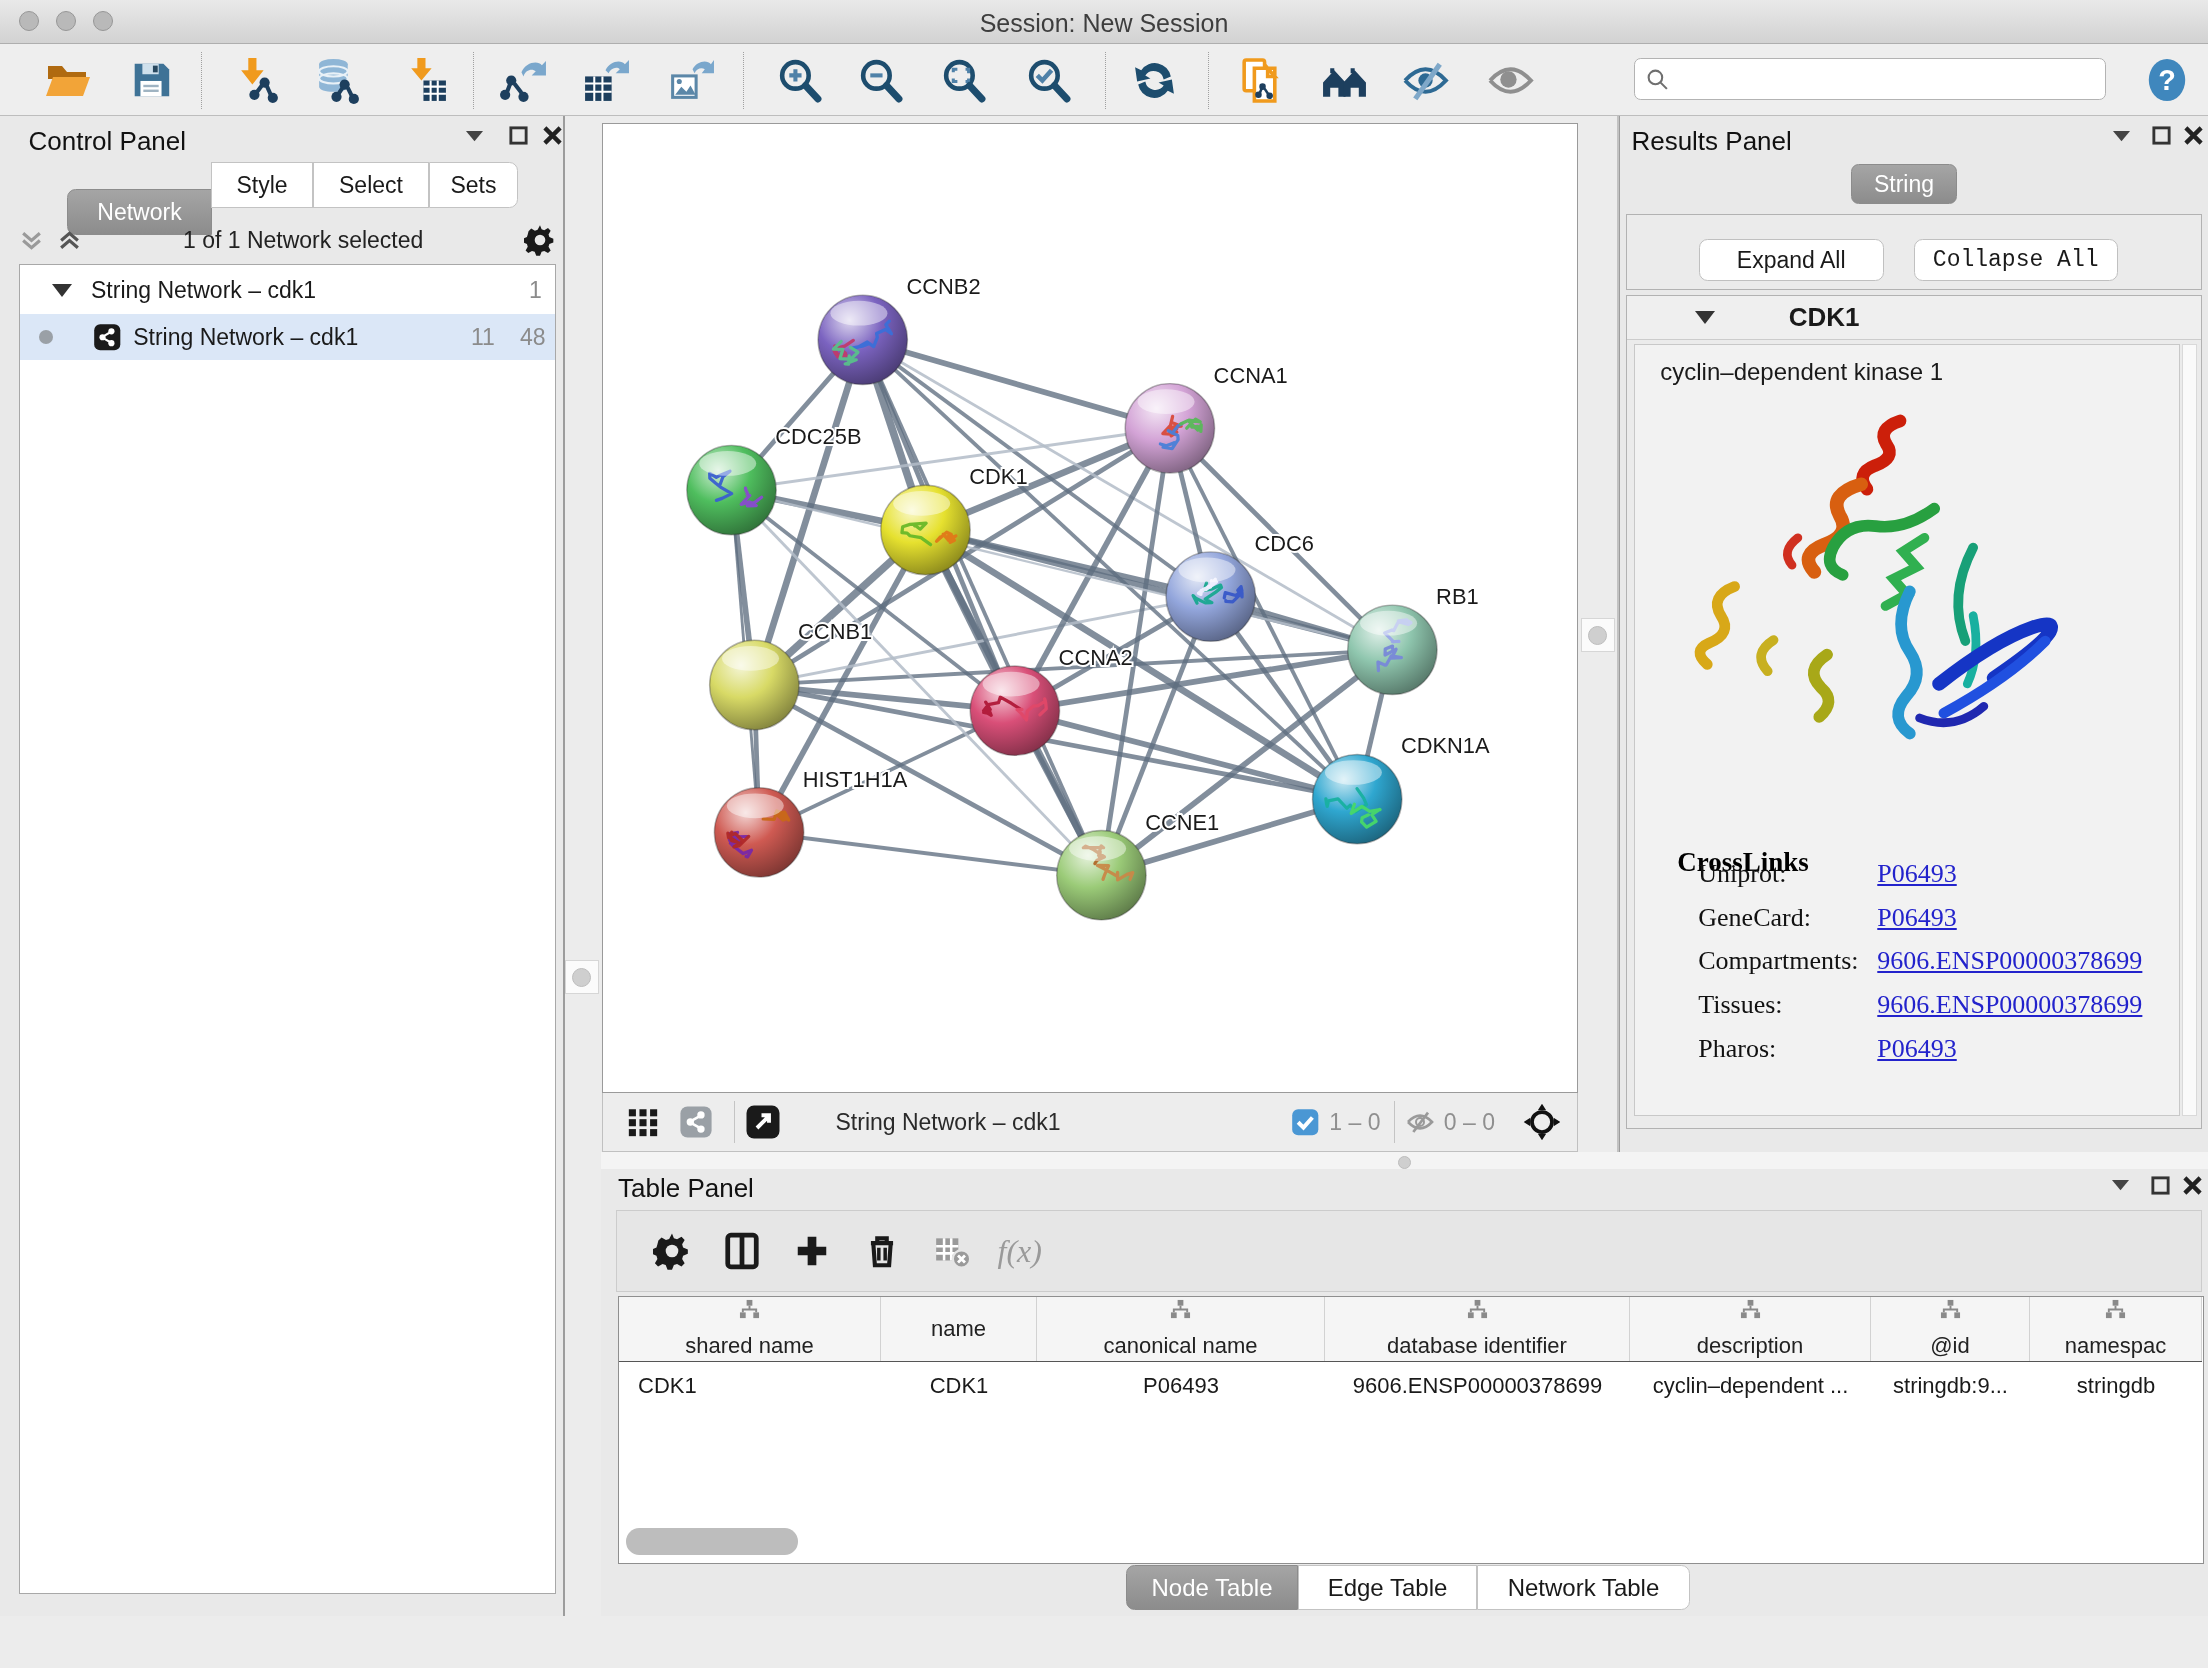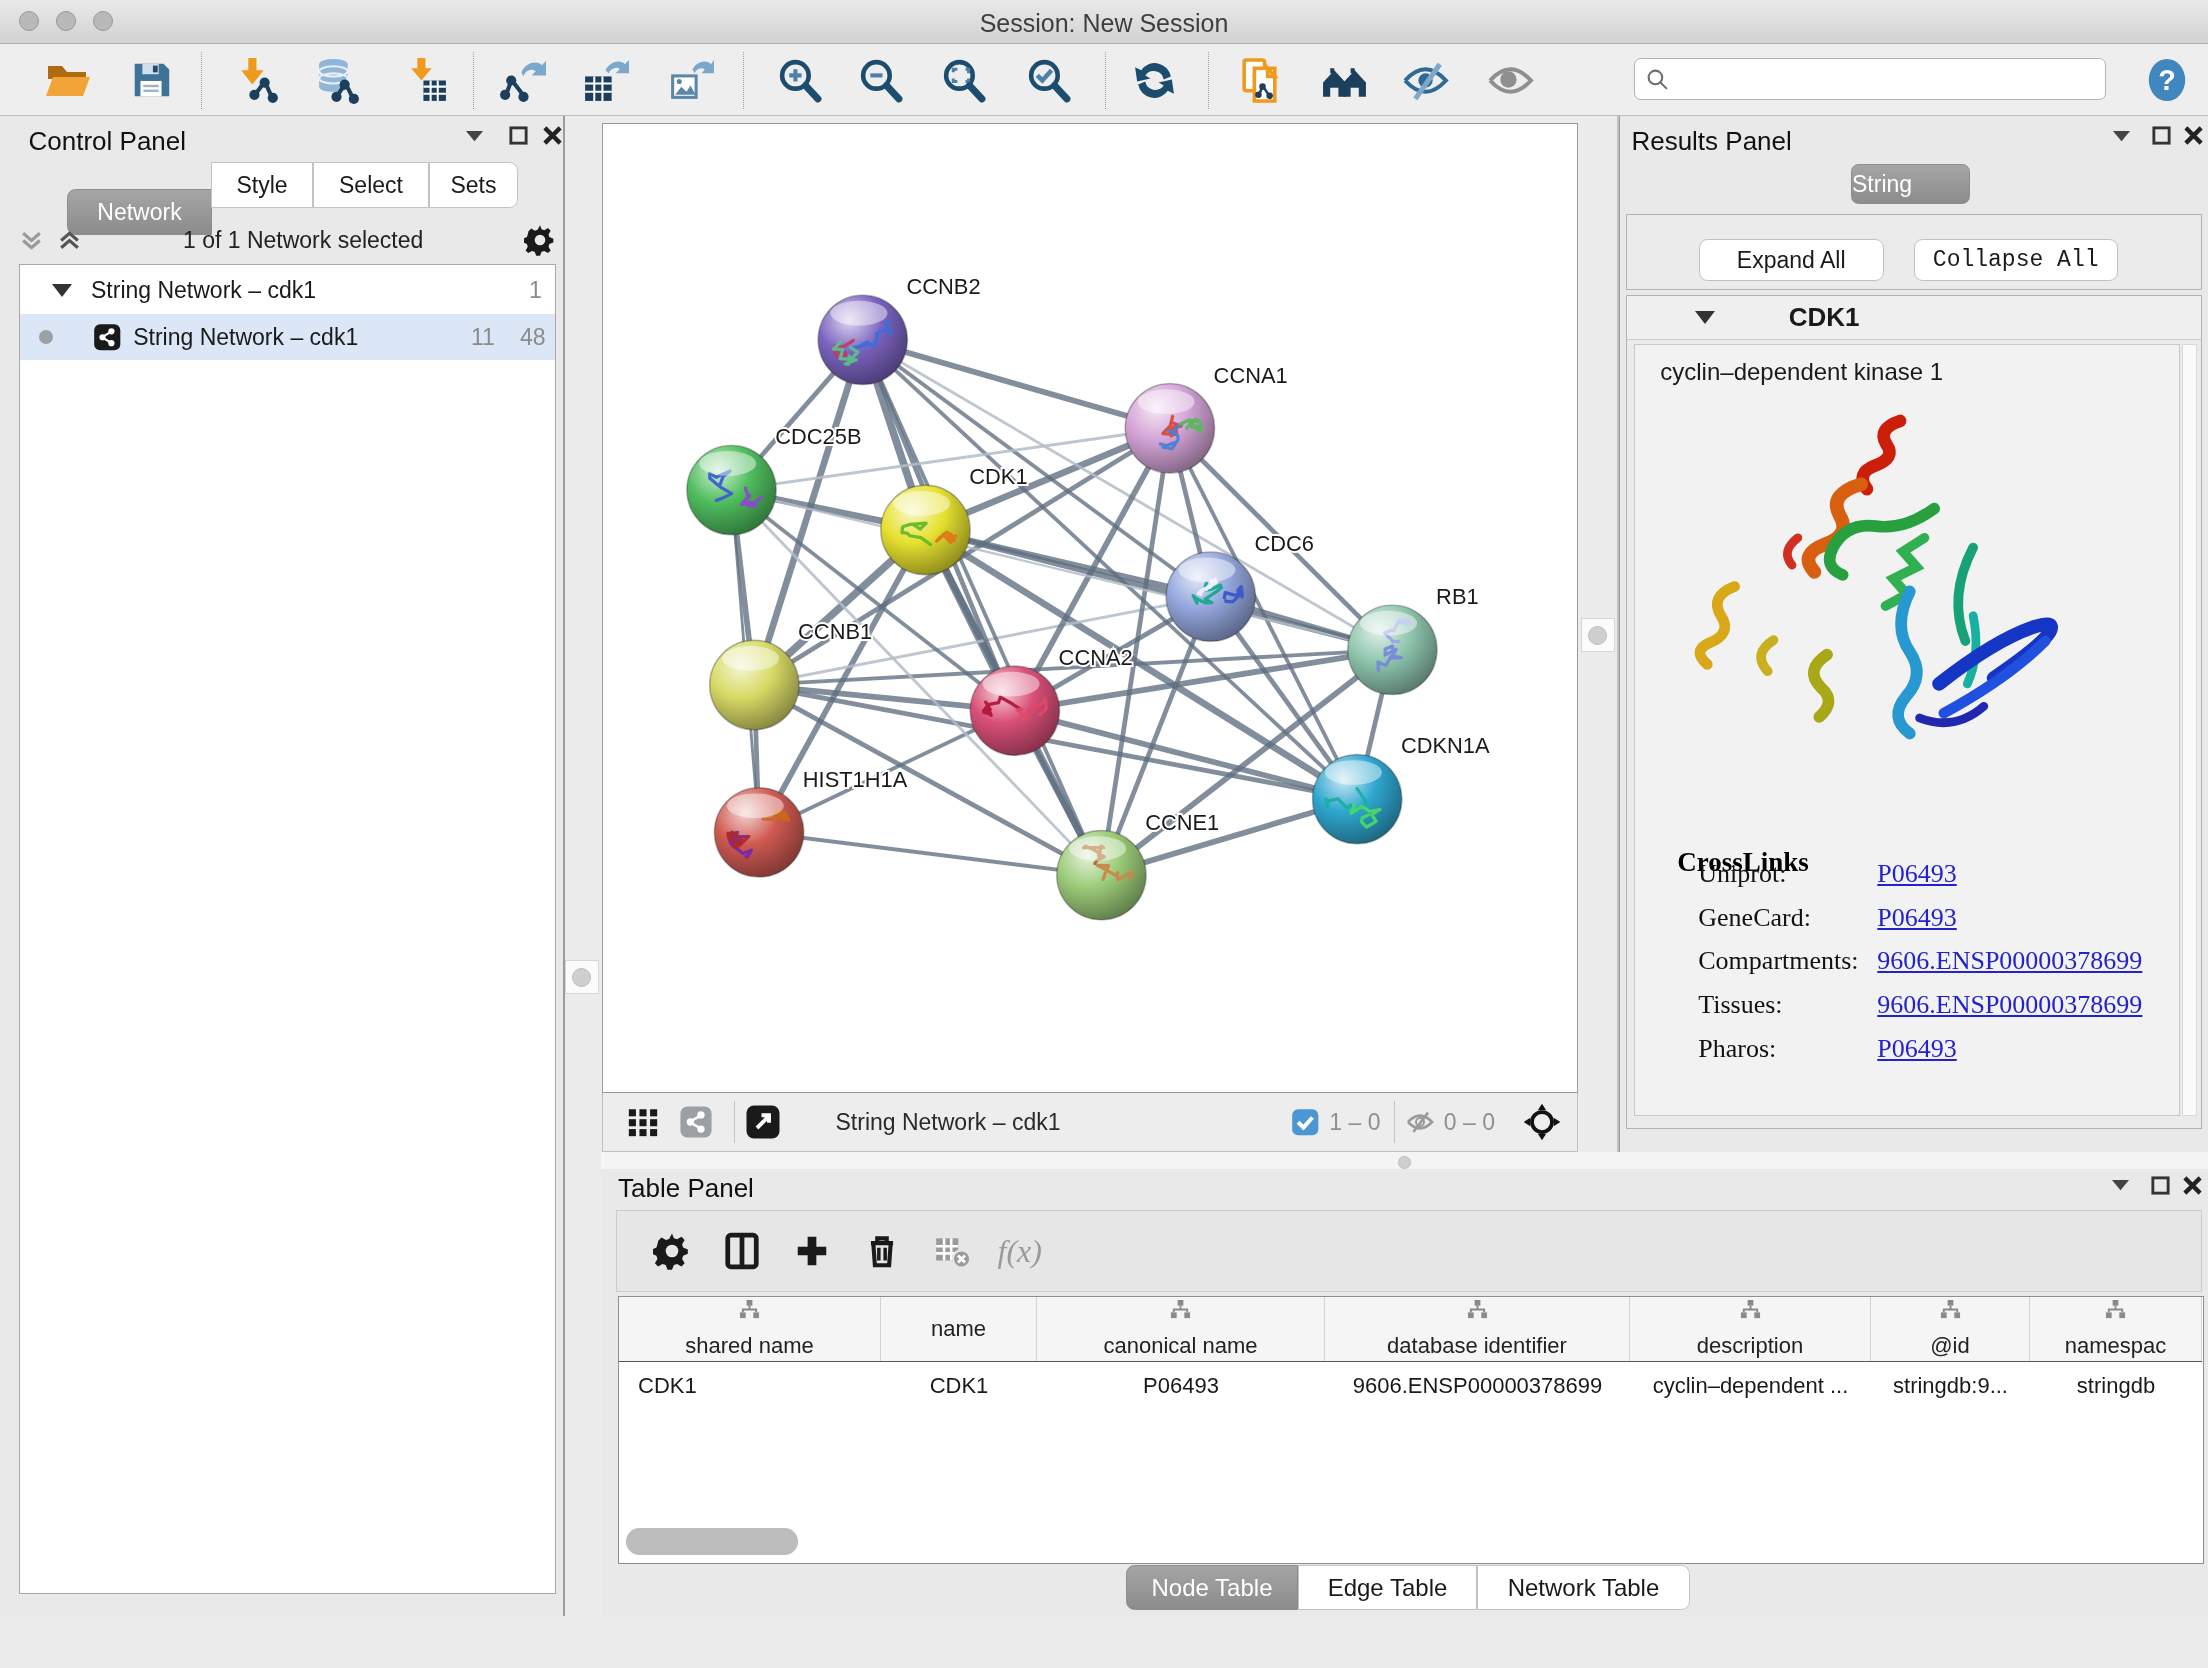--- a/index.html
+++ b/index.html
@@ -62,23 +62,23 @@
     border:1px solid #c0c0c0; border-top:none; display:flex; align-items:center; }
   .ntitem { display:flex; align-items:center; justify-content:center; }
   .ntsep { width:0; height:42px; border-left:1px solid #c4c4c4; margin:0 9.5px; }
   .ntext { font-size:23px; color:#2a2a2a; }
   .ngray { font-size:23px; color:#8f8f8f; }
 
   
   .results-panel { position:absolute; left:1619px; top:116px; width:590px; height:1036px; background:#e9e9e9;
     border-left:1px solid #9c9c9c; }
   .rp-title { position:absolute; left:11.4px; top:9.5px; }
-  .string-tab { position:absolute; left:231px; top:48px; width:119px; height:40px;
+  .string-tab { position:absolute; left:231px; top:48px; width:106px; height:40px;
     background:linear-gradient(#a5a5a5,#8c8c8c); color:#fff; border-radius:7.6px; border:1px solid #8c8c8c;
-    display:flex; align-items:center; justify-content:flex-start; font-size:23px; }
+    display:flex; align-items:center; justify-content:center; font-size:23px; }
   .rp-btnbox { position:absolute; left:5.7px; top:98px; width:576px; height:76px; background:#ebebeb;
     border:1px solid #b2b2b2; }
   .rp-btn { position:absolute; top:24px; height:42px; background:#ffffff; border:1px solid #c0c0c0;
     border-radius:8.6px; display:flex; align-items:center; justify-content:center; font-size:23px; }
   .cdk-box { position:absolute; left:5.7px; top:179px; width:576px; height:834px; background:#ebebeb;
     border:1px solid #b2b2b2; }
   .cdk-head { position:absolute; left:0; top:0; width:574px; height:44px; background:#efefef;
     border-bottom:1px solid #cccccc; display:flex; align-items:center; }
   .cdk-name { font-size:26px; font-weight:bold; }
   .cdk-body { position:absolute; left:7.6px; top:48px; width:546px; height:772px; background:#f2f2f2;

